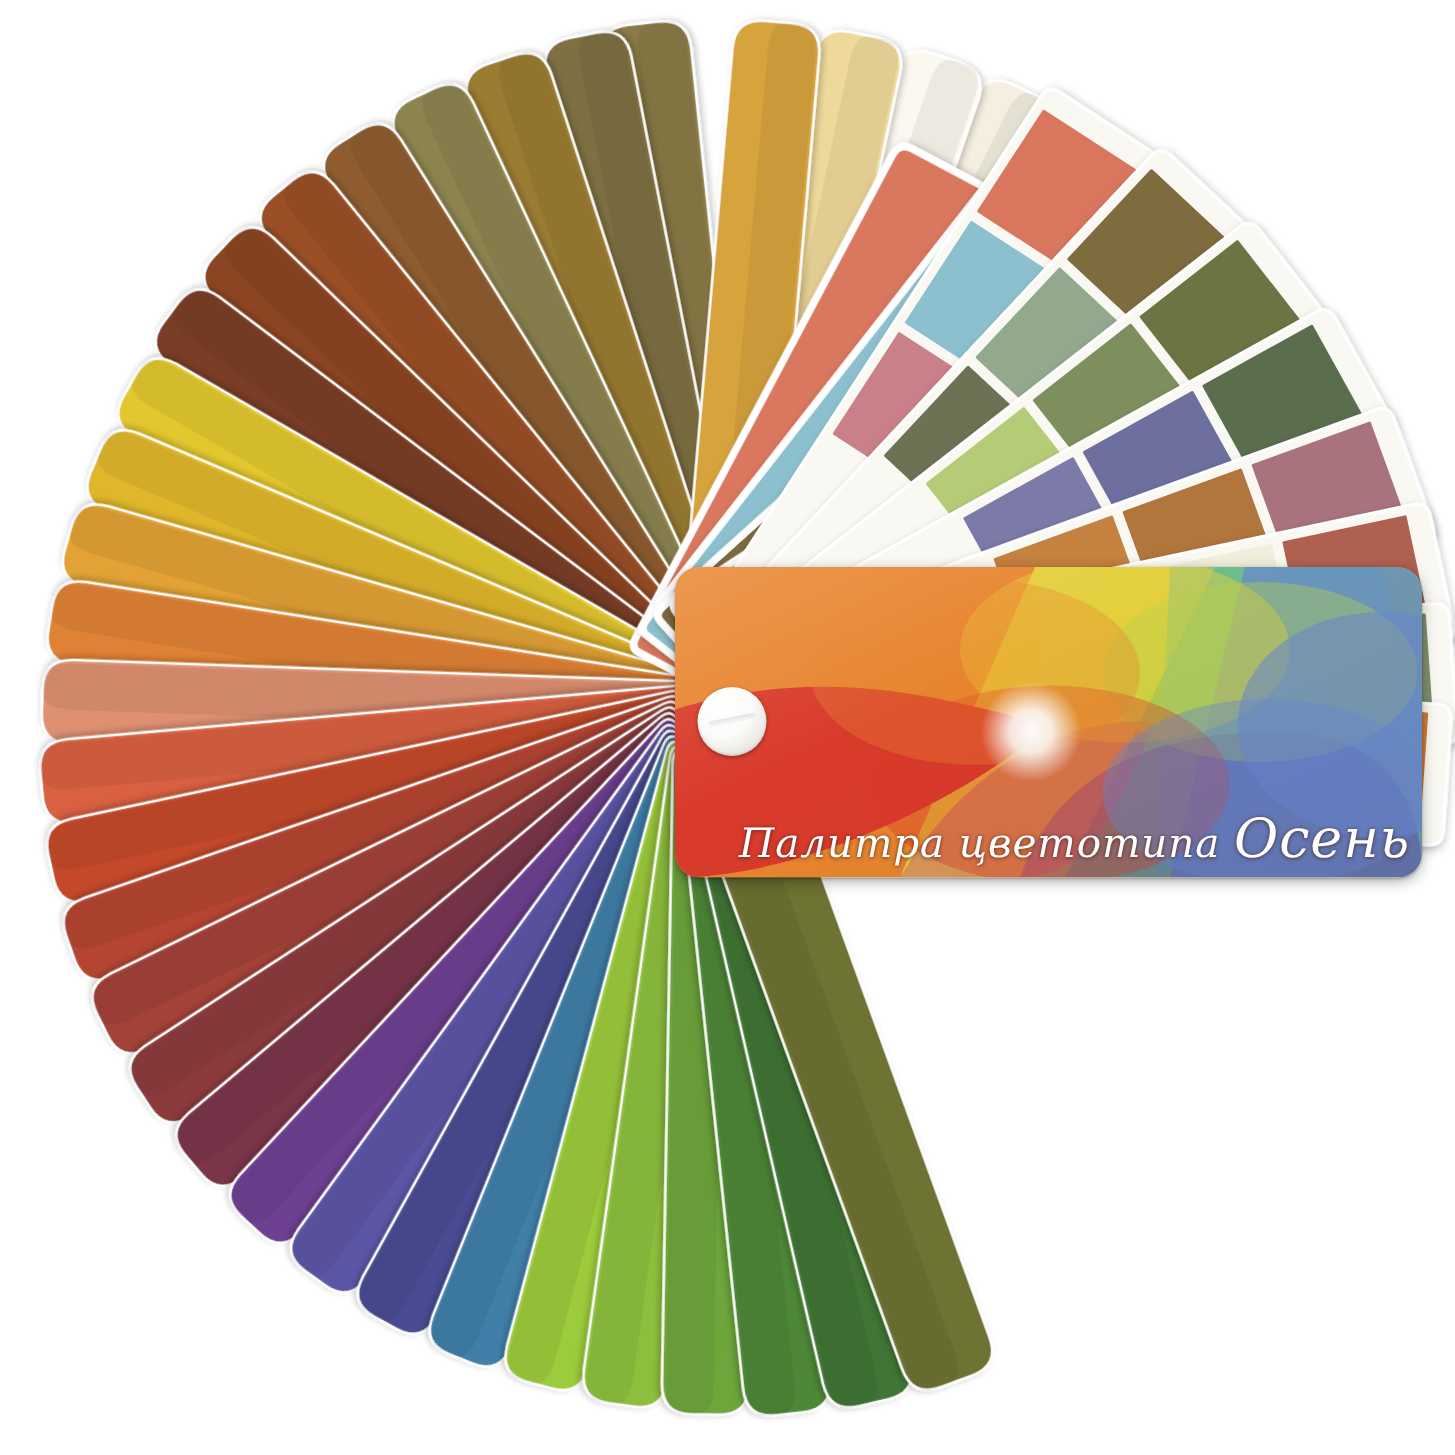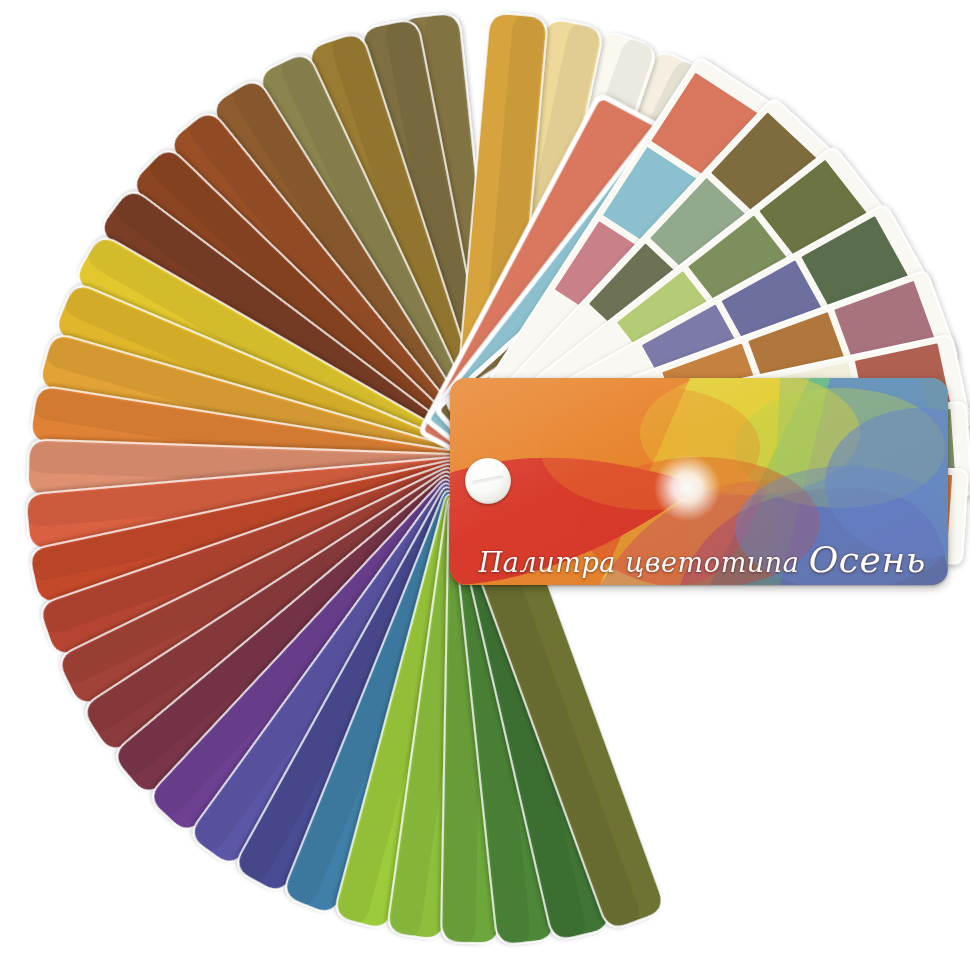--- a/index.html
+++ b/index.html
@@ -29,21 +29,21 @@
     background:radial-gradient(circle at 36% 30%, #ffffff 0%, #fbfbf9 45%, #e7e5df 78%, #d3d0c8 100%);
     box-shadow:0 1px 3px rgba(0,0,0,.35), inset 0 -1px 2px rgba(0,0,0,.12);
   }
   #cover-rivet::after{
     content:"";position:absolute;left:7px;top:20px;width:32px;height:5px;
     border-radius:3px;
     background:linear-gradient(180deg,rgba(0,0,0,.10),rgba(255,255,255,.75));
     transform:rotate(-11deg);
   }
   #cover-title{
-    position:absolute;right:22px;bottom:7px;
+    position:absolute;right:8px;bottom:7px;
     color:#ffffff;
     font-family:"DejaVu Serif", serif;
     font-style:italic;
     font-size:27px;
     letter-spacing:.6px;
     white-space:nowrap;
     text-shadow:0 1px 3px rgba(60,30,20,.55), 0 0 2px rgba(90,40,30,.45);
   }
   #cover-title .big{font-size:36px;line-height:.9;}
   #cover-gloss{

